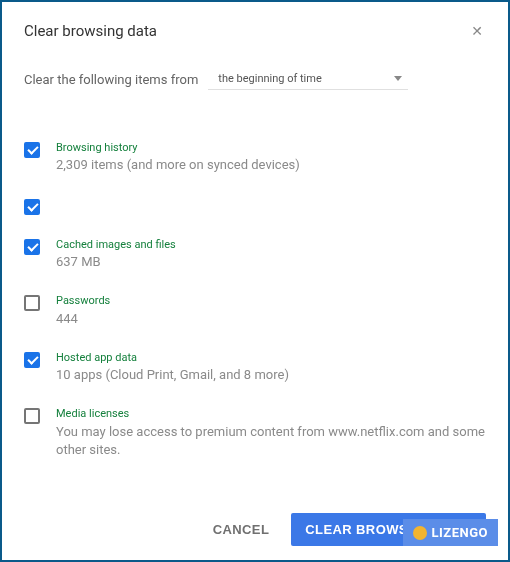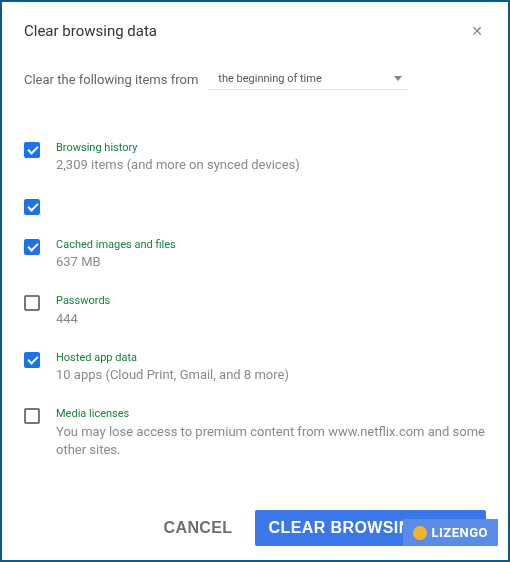--- a/index.html
+++ b/index.html
@@ -57,21 +57,21 @@
   }
   .item-text { flex: 1; }
   .item-label { font-size: 11px; color: #15803d; line-height: 1.4; }
   .item-sub { font-size: 13px; color: #8a8a8a; line-height: 1.4; margin-top: 1px; }
   .actions {
     position: absolute; bottom: 14px; left: 0; right: 0;
     display: flex; justify-content: flex-end; gap: 8px;
     padding: 0 22px;
   }
   .btn {
-    font-size: 16px; font-weight: 600; letter-spacing: 0.4px;
+    font-size: 13px; font-weight: 600; letter-spacing: 0.4px;
     padding: 9px 14px; border: none; cursor: pointer;
     text-transform: uppercase;
   }
   .btn-flat { background: transparent; color: #707070; }
   .btn-primary { background: #3b78e7; color: #fff; border-radius: 2px; }
   .watermark {
     position: absolute; bottom: 14px; right: 10px;
     background: #5b8de8; color: #fff; font-weight: 700;
     font-size: 13px; padding: 6px 10px; letter-spacing: 0.5px;
     display: flex; align-items: center; gap: 4px;

